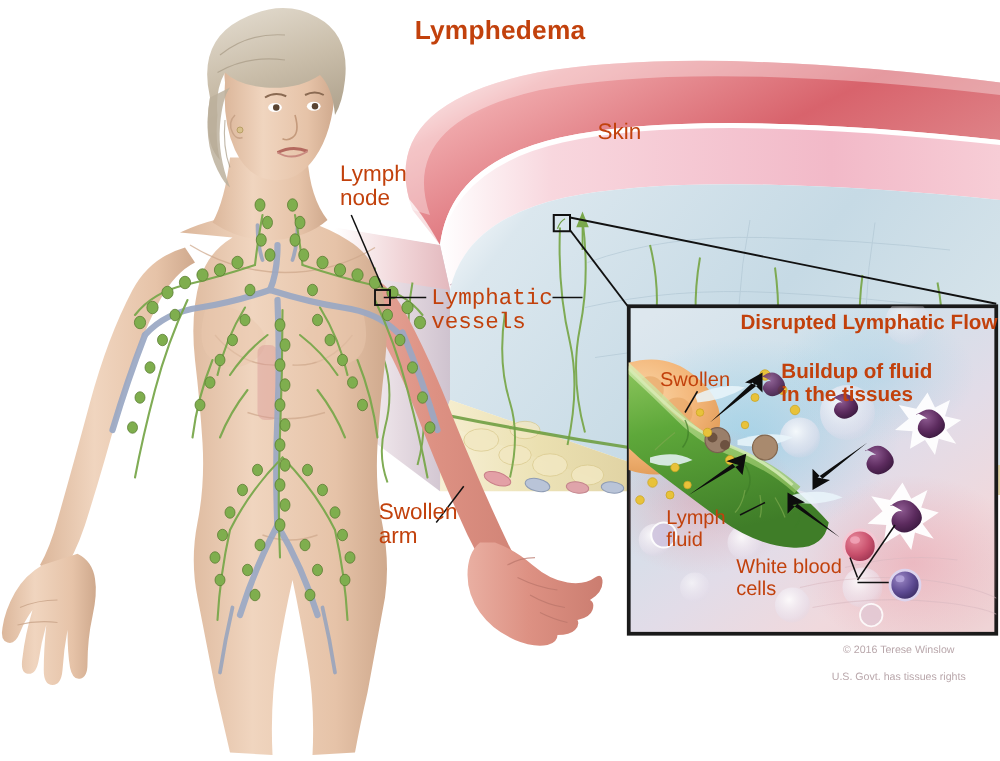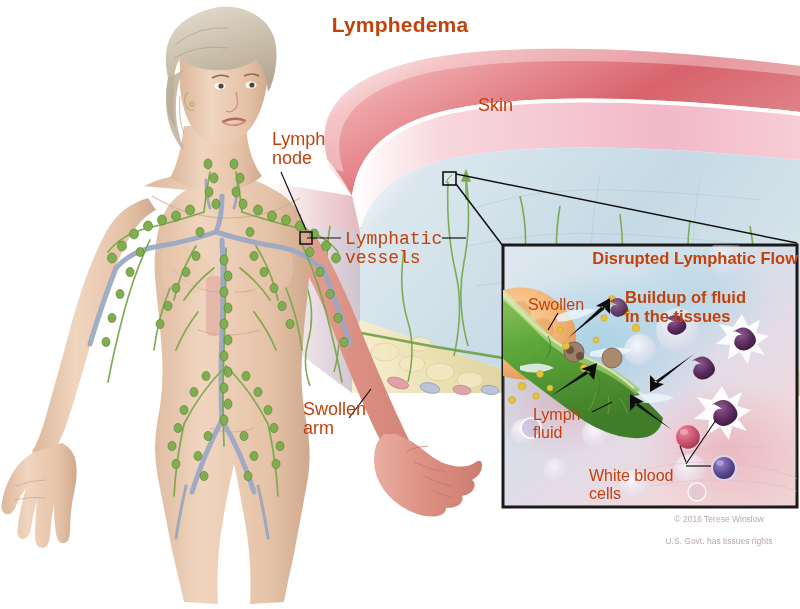--- a/index.html
+++ b/index.html
@@ -12,21 +12,21 @@
        color:#c2410c;line-height:1.06;white-space:pre-line;}
   #title{left:0;top:14px;width:800px;text-align:center;font-size:21px;font-weight:bold;letter-spacing:.2px;}
   #lbl-skin{left:478px;top:96px;font-size:18px;font-weight:normal;text-align:right;}
   #lbl-node{left:272px;top:130px;font-size:18px;}
   #lbl-vessels{left:345px;top:230px;font-size:18px;font-family:Liberation Mono, monospace;}
   #lbl-swollen{left:303px;top:400px;font-size:18px;}
   #inset-title{left:502px;top:250px;width:296px;text-align:right;font-size:16.5px;font-weight:bold;}
   #lbl-cancer{left:528px;top:297px;font-size:16px;}
   #lbl-buildup{left:625px;top:288px;font-size:16.5px;font-weight:bold;line-height:1.16;}
   #lbl-lymphfluid{left:533px;top:406px;font-size:16px;line-height:1.1;}
-  #lbl-wbc{left:589px;top:467px;font-size:16px;line-height:1.1;}
+  #lbl-wbc{left:589px;top:445px;font-size:16px;line-height:1.1;}
   #credit{left:640px;top:503px;width:158px;text-align:center;font-size:8.5px;
           color:#b9a7ab;line-height:1.3;}
 </style>
 </head>
 <body>
 
 <div id="stage">
 
   <svg class="layer" viewBox="0 0 800 609">
     <defs>

